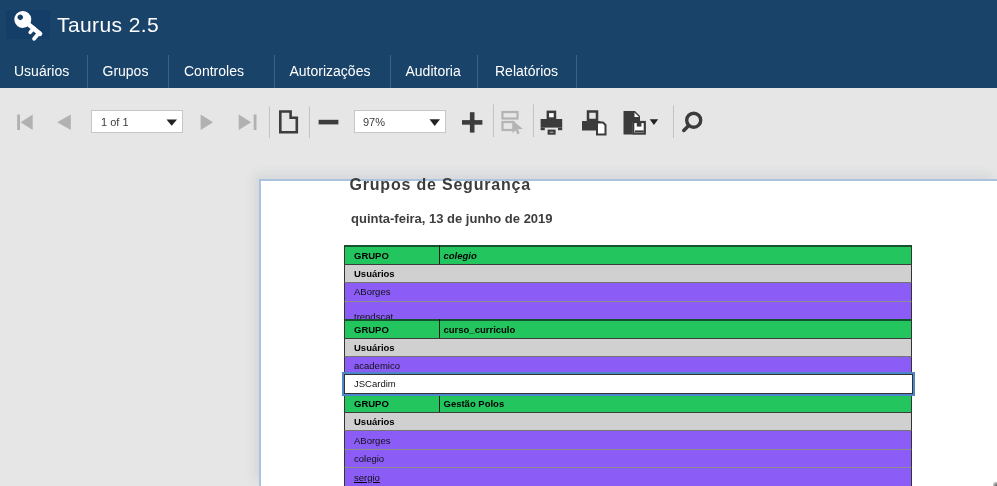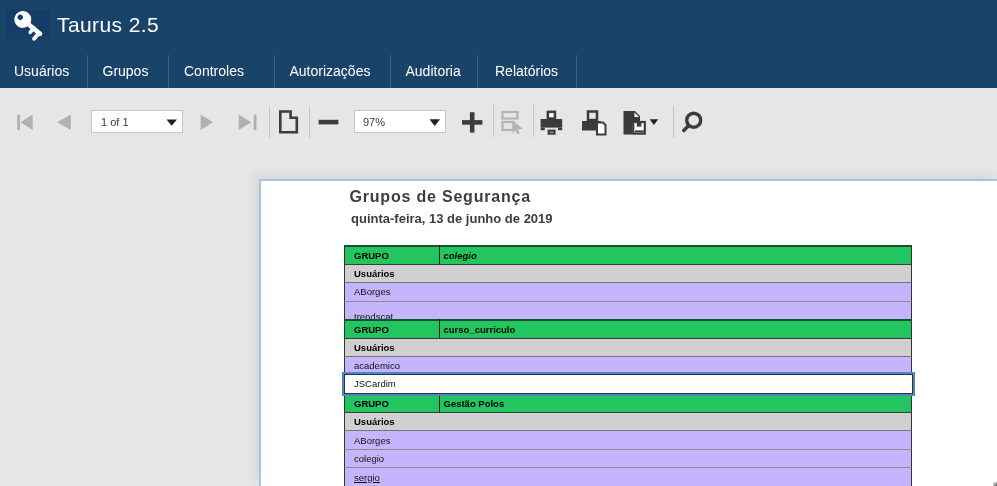--- a/index.html
+++ b/index.html
@@ -9,27 +9,27 @@
 #keybox { position:absolute; left:6px; top:10px; width:44px; height:29px; background:#143e68; }
 #apptitle { position:absolute; left:57px; top:0; height:55px; line-height:49px; color:#ffffff; font-size:21px; letter-spacing:0.4px; }
 #nav { position:absolute; left:0; top:55px; width:997px; height:33px; background:#1a4369; }
 .navsep { position:absolute; top:0; width:1px; height:33px; background:#3a6384; }
 .navitem { position:absolute; top:0; height:33px; line-height:33px; color:#ffffff; font-size:14px; }
 #main { position:absolute; left:0; top:88px; width:997px; height:398px; background:#e6e6e6; }
 #toolbar-svg { position:absolute; left:0; top:88px; }
 #page { position:absolute; left:259px; top:179px; width:738px; height:307px; background:#ffffff;
   border-left:2px solid #a9c2de; border-top:2px solid #a9c2de;
   box-shadow:-5px -5px 9px rgba(70,90,120,0.10); }
-#rtitle { position:absolute; left:349.5px; top:188px; font-size:16px; font-weight:bold; color:#3d3d3d; letter-spacing:0.8px;}
+#rtitle { position:absolute; left:349.5px; top:176px; font-size:16px; font-weight:bold; color:#3d3d3d; letter-spacing:0.8px;}
 #rsub { position:absolute; left:351px; top:211px; font-size:13px; font-weight:bold; color:#3d3d3d; }
 .row { position:absolute; left:344px; width:568px; border-left:1px solid #333; border-right:1px solid #333;
   display:flex; align-items:center; overflow:hidden; }
 .grow { background:#22c55e; border-top:2px solid #14532d; }
 .urow { background:#d0d0d0; border-top:1px solid #3c3c3c; }
-.drow { background:#c4b5fd; border-top:1px solid #8c8c8c; }
+.drow { background:#8b5cf6; border-top:1px solid #8c8c8c; }
 .cellb { font-size:9.5px; font-weight:bold; color:#000; padding-left:9px; }
 .celld { font-size:9.5px; color:#111; padding-left:9px; }
 .gdiv { position:absolute; left:439px; width:1px; background:#1a1a1a; }
 #selrow { position:absolute; left:344px; top:374.3px; width:569px; height:19.3px; background:#ffffff;
   border-top:1.3px solid #333; border-bottom:1.3px solid #333; border-left:1px solid #333; border-right:1px solid #333;
   display:flex; align-items:center; z-index:5; }
 #selout { position:absolute; left:341.6px; top:372.2px; width:573.8px; height:24px;
   border:2.3px solid #4a86c8; z-index:6; }
 #corner { position:absolute; right:0px; bottom:0px; width:4px; height:4px;
   background:radial-gradient(circle at 100% 100%, #5a5a5a 0%, #aaa 55%, rgba(255,255,255,0) 95%); }

